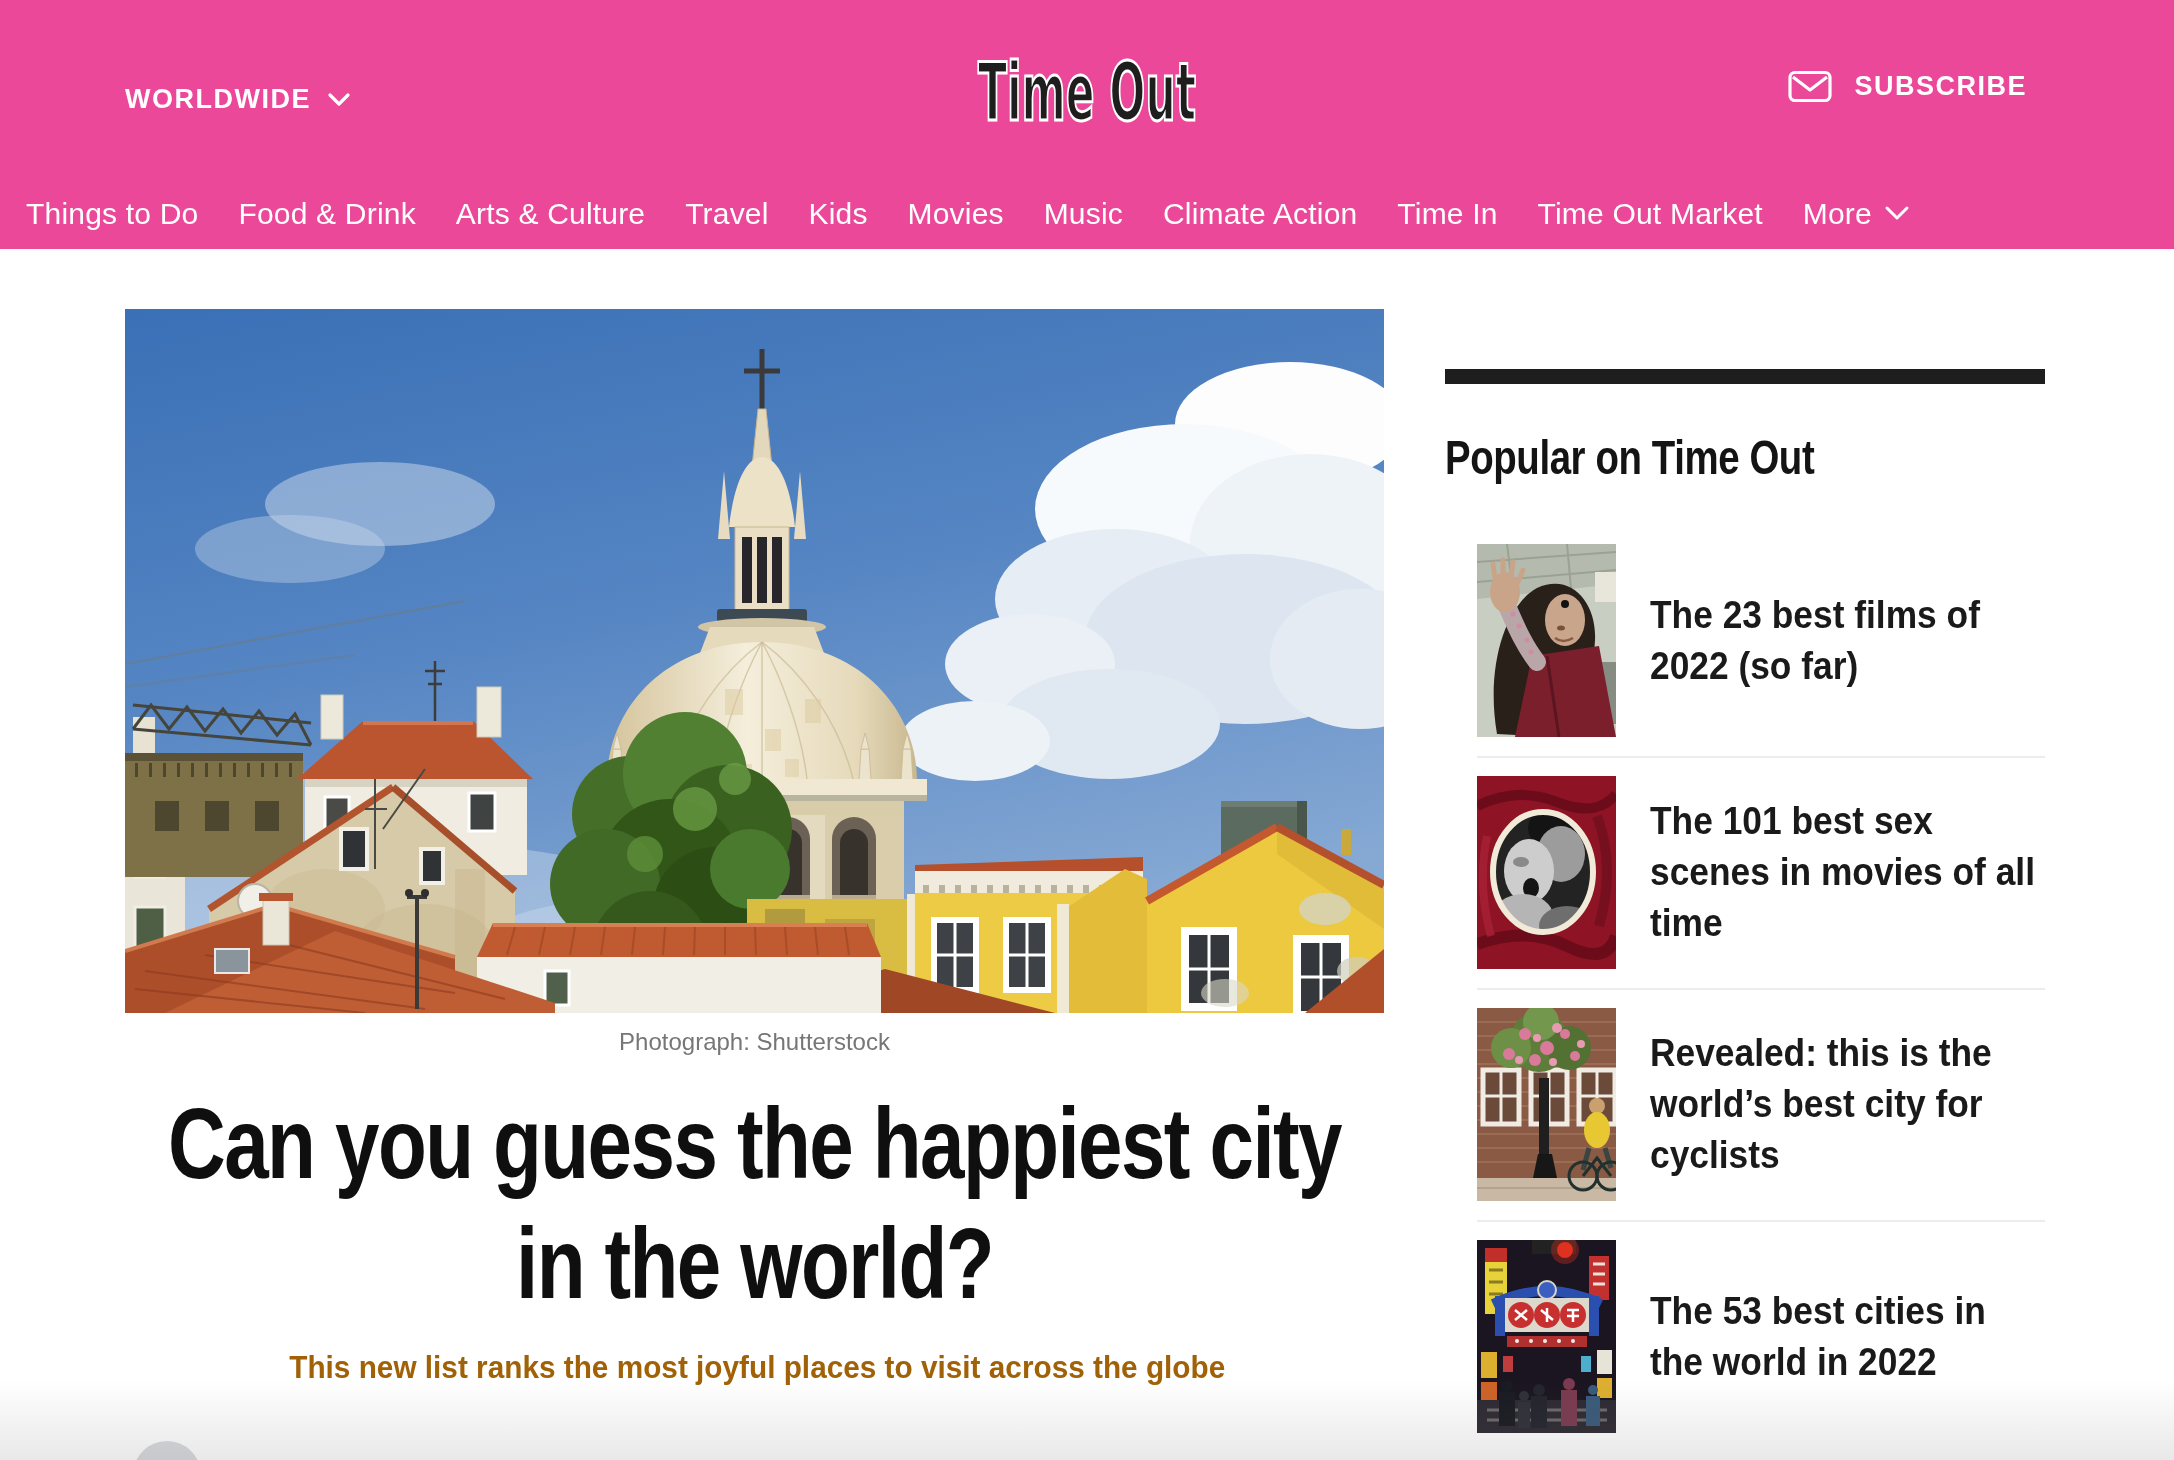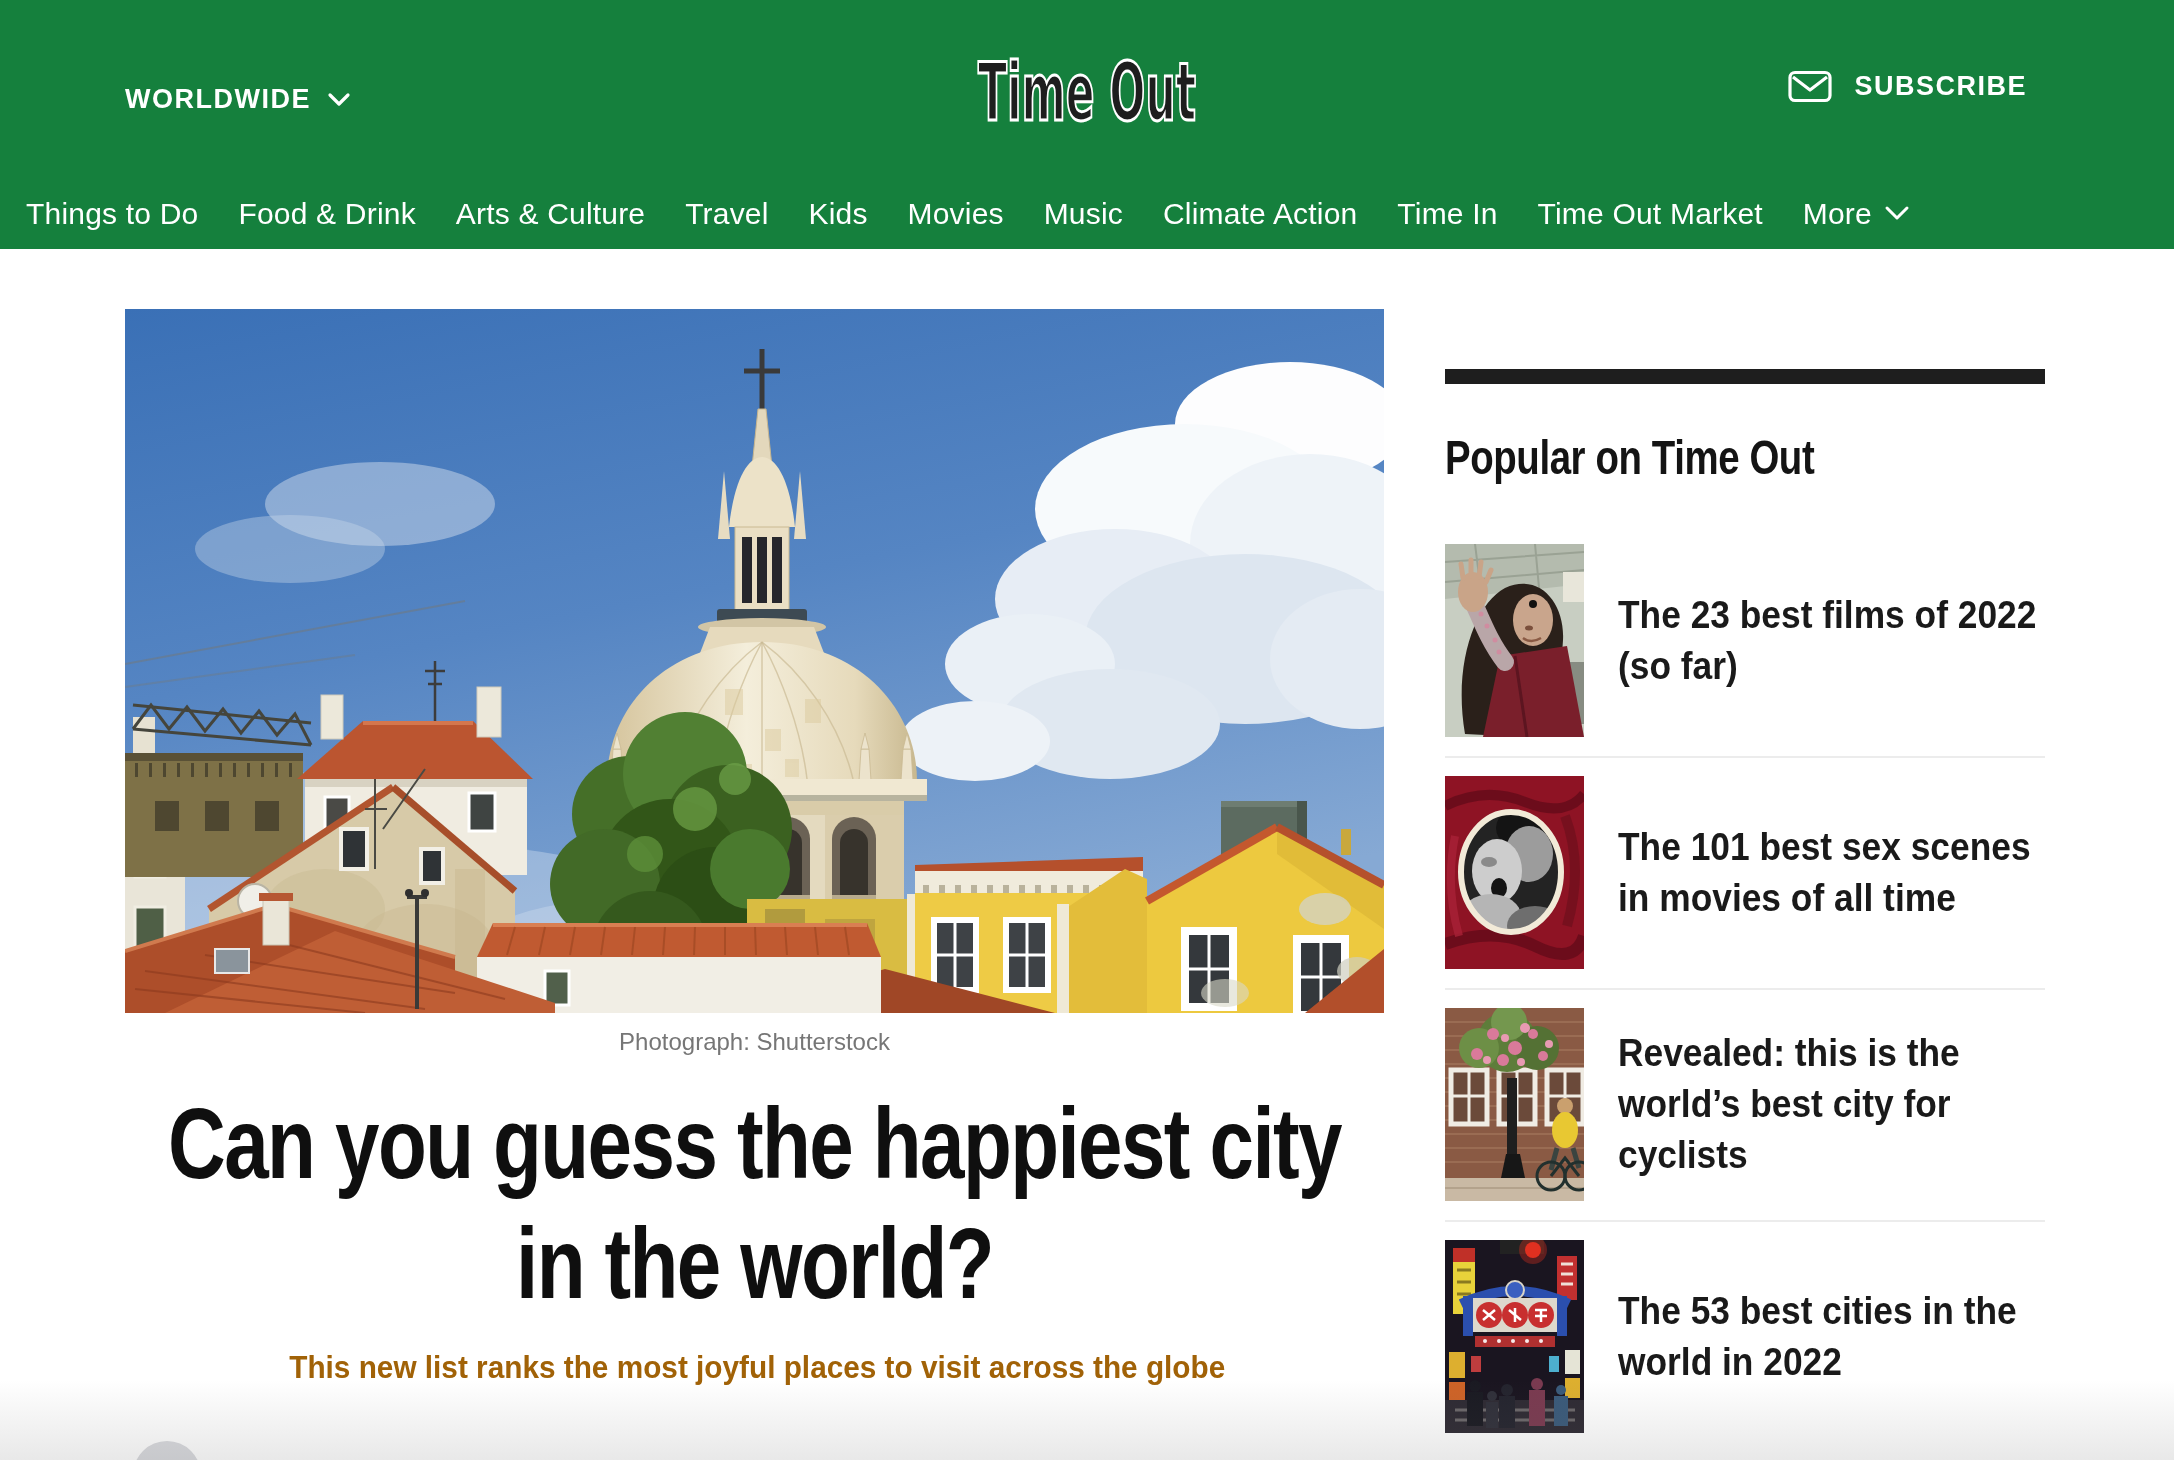--- a/index.html
+++ b/index.html
@@ -1,21 +1,21 @@
 <!DOCTYPE html>
 <html><head>
 <meta charset="utf-8">
 <style>
   html,body{margin:0;padding:0;}
   body{
     width:2174px;height:1460px;position:relative;overflow:hidden;
     background:#ffffff;font-family:"Liberation Sans",sans-serif;
   }
   
-  .site-header{position:absolute;top:0;left:0;width:2174px;height:249px;background:#15803d;}
+  .site-header{position:absolute;top:0;left:0;width:2174px;height:249px;background:#ec4899;}
   .header-top{position:relative;height:178px;}
   .region-picker{position:absolute;left:125px;top:84px;display:flex;align-items:center;gap:16px;
     color:#fff;font-size:27px;font-weight:bold;letter-spacing:1.5px;cursor:pointer;}
   .logo-wrap{position:absolute;left:50%;top:50px;transform:translateX(-50%);}
   .subscribe{position:absolute;right:147px;top:70px;display:flex;align-items:center;gap:22px;
     color:#fff;font-size:27px;font-weight:bold;letter-spacing:1.5px;cursor:pointer;}
   .main-nav{position:absolute;top:178px;left:0;width:1968px;height:71px;
     display:flex;align-items:center;justify-content:space-between;
     padding:0 58px 0 26px;box-sizing:border-box;}
   .main-nav a{color:#fff;font-size:30px;font-weight:400;text-decoration:none;white-space:nowrap;
@@ -29,21 +29,21 @@
   h1.headline span{display:block;transform:scaleX(0.8);transform-origin:0 50%;width:125%;white-space:nowrap;}
   .standfirst{margin-top:24px;font-size:32px;line-height:40px;font-weight:bold;color:#a16207;}
   .standfirst span{display:block;transform:scaleX(0.93);transform-origin:0 50%;width:108%;white-space:nowrap;}
   .author-avatar{position:absolute;left:133px;top:1441px;width:68px;height:68px;border-radius:50%;
     background:#d9dade;overflow:hidden;cursor:pointer;}
   
   .sidebar{position:absolute;top:369px;left:1445px;width:600px;}
   .sidebar-topbar{width:600px;height:15px;background:#1e1e1e;}
   .sidebar-title{margin-top:46px;font-size:48px;line-height:56px;font-weight:800;color:#141414;margin-bottom:58px;}
   .sidebar-title span{display:block;transform:scaleX(0.8);transform-origin:0 50%;width:125%;white-space:nowrap;letter-spacing:-0.5px;}
-  .sb-article{display:flex;align-items:center;gap:34px;padding:18px 0 19px 0;border-bottom:2px solid #ececec;cursor:pointer;}
+  .sb-article{display:flex;align-items:center;gap:34px;padding:18px 0 19px 0;border-bottom:2px solid #ececec;cursor:pointer;margin-left:32px;}
   .sb-article.first{padding-top:0;}
   .sb-article.last{border-bottom:none;}
   .sb-thumb{width:139px;height:193px;flex:0 0 139px;display:block;}
   .sb-title{font-size:38px;line-height:51px;font-weight:bold;color:#1a1a1a;}
   .sb-title span{display:block;transform:scaleX(0.93);transform-origin:0 50%;width:107%;}
   
   .bottom-fade{position:absolute;left:0;bottom:0;width:2174px;height:80px;pointer-events:none;
     background:linear-gradient(180deg,rgba(110,110,110,0) 0%,rgba(95,95,95,0.14) 100%);}
   svg{display:block;}
 </style>

